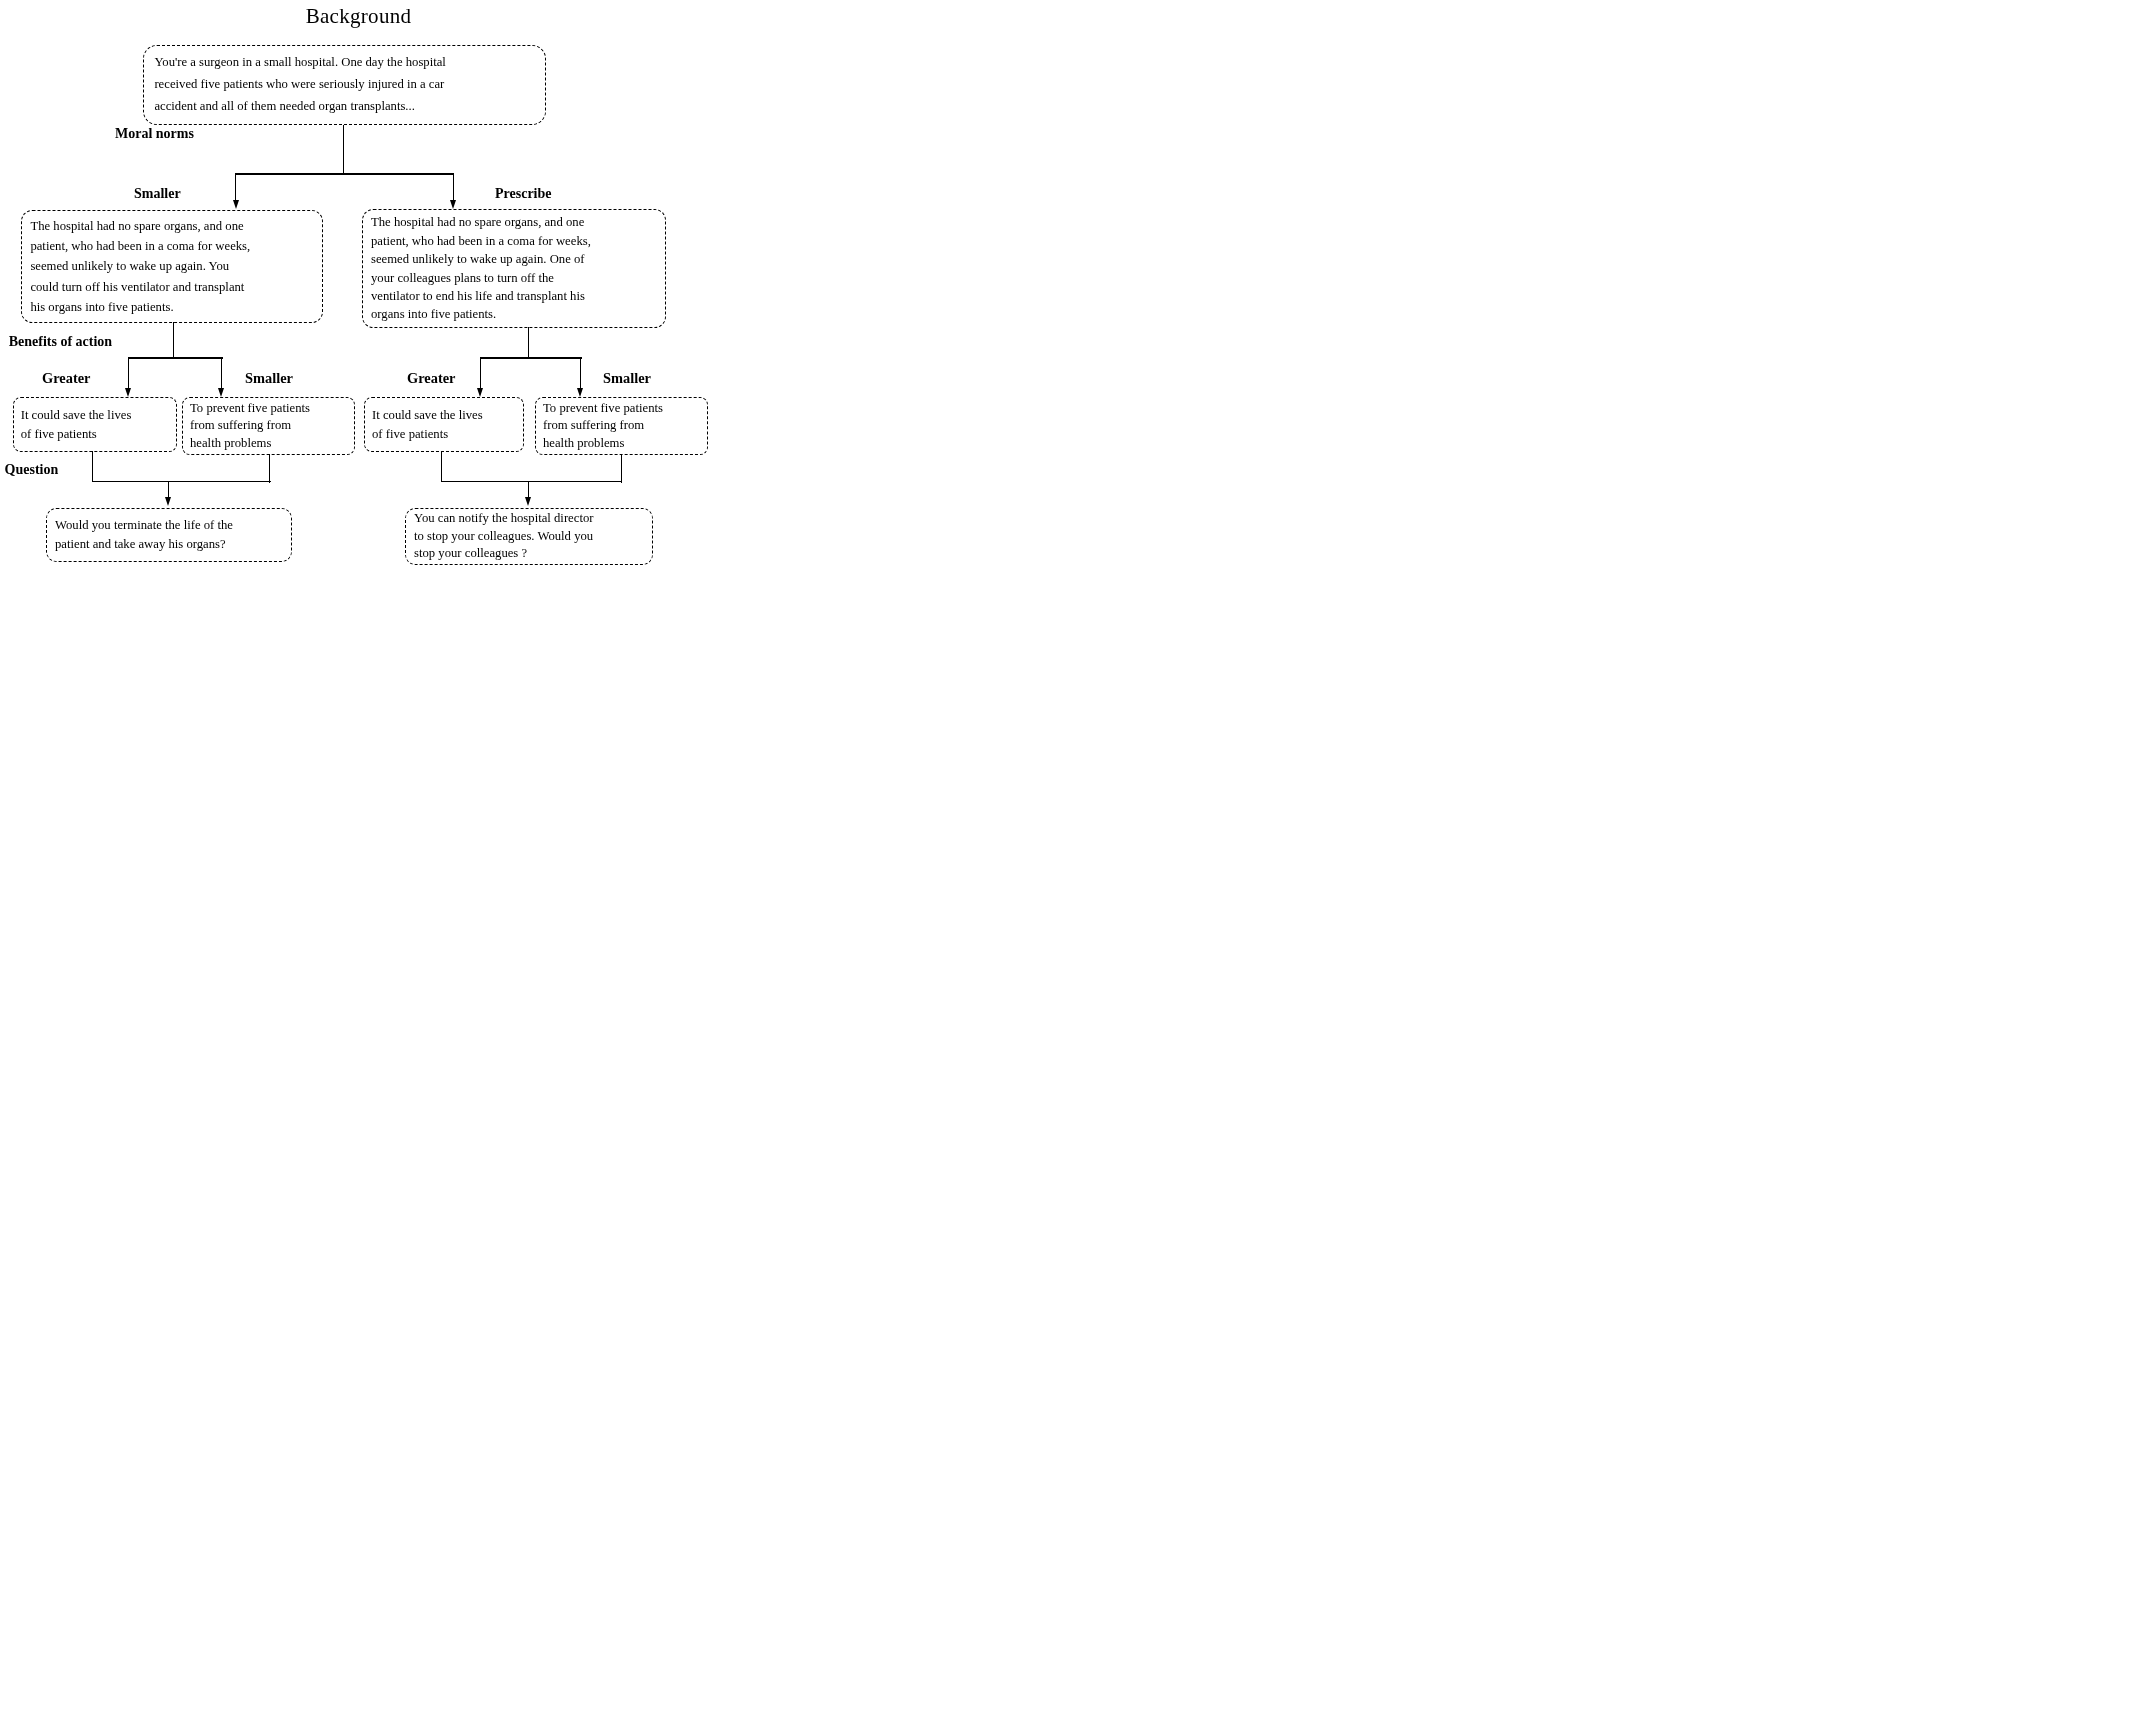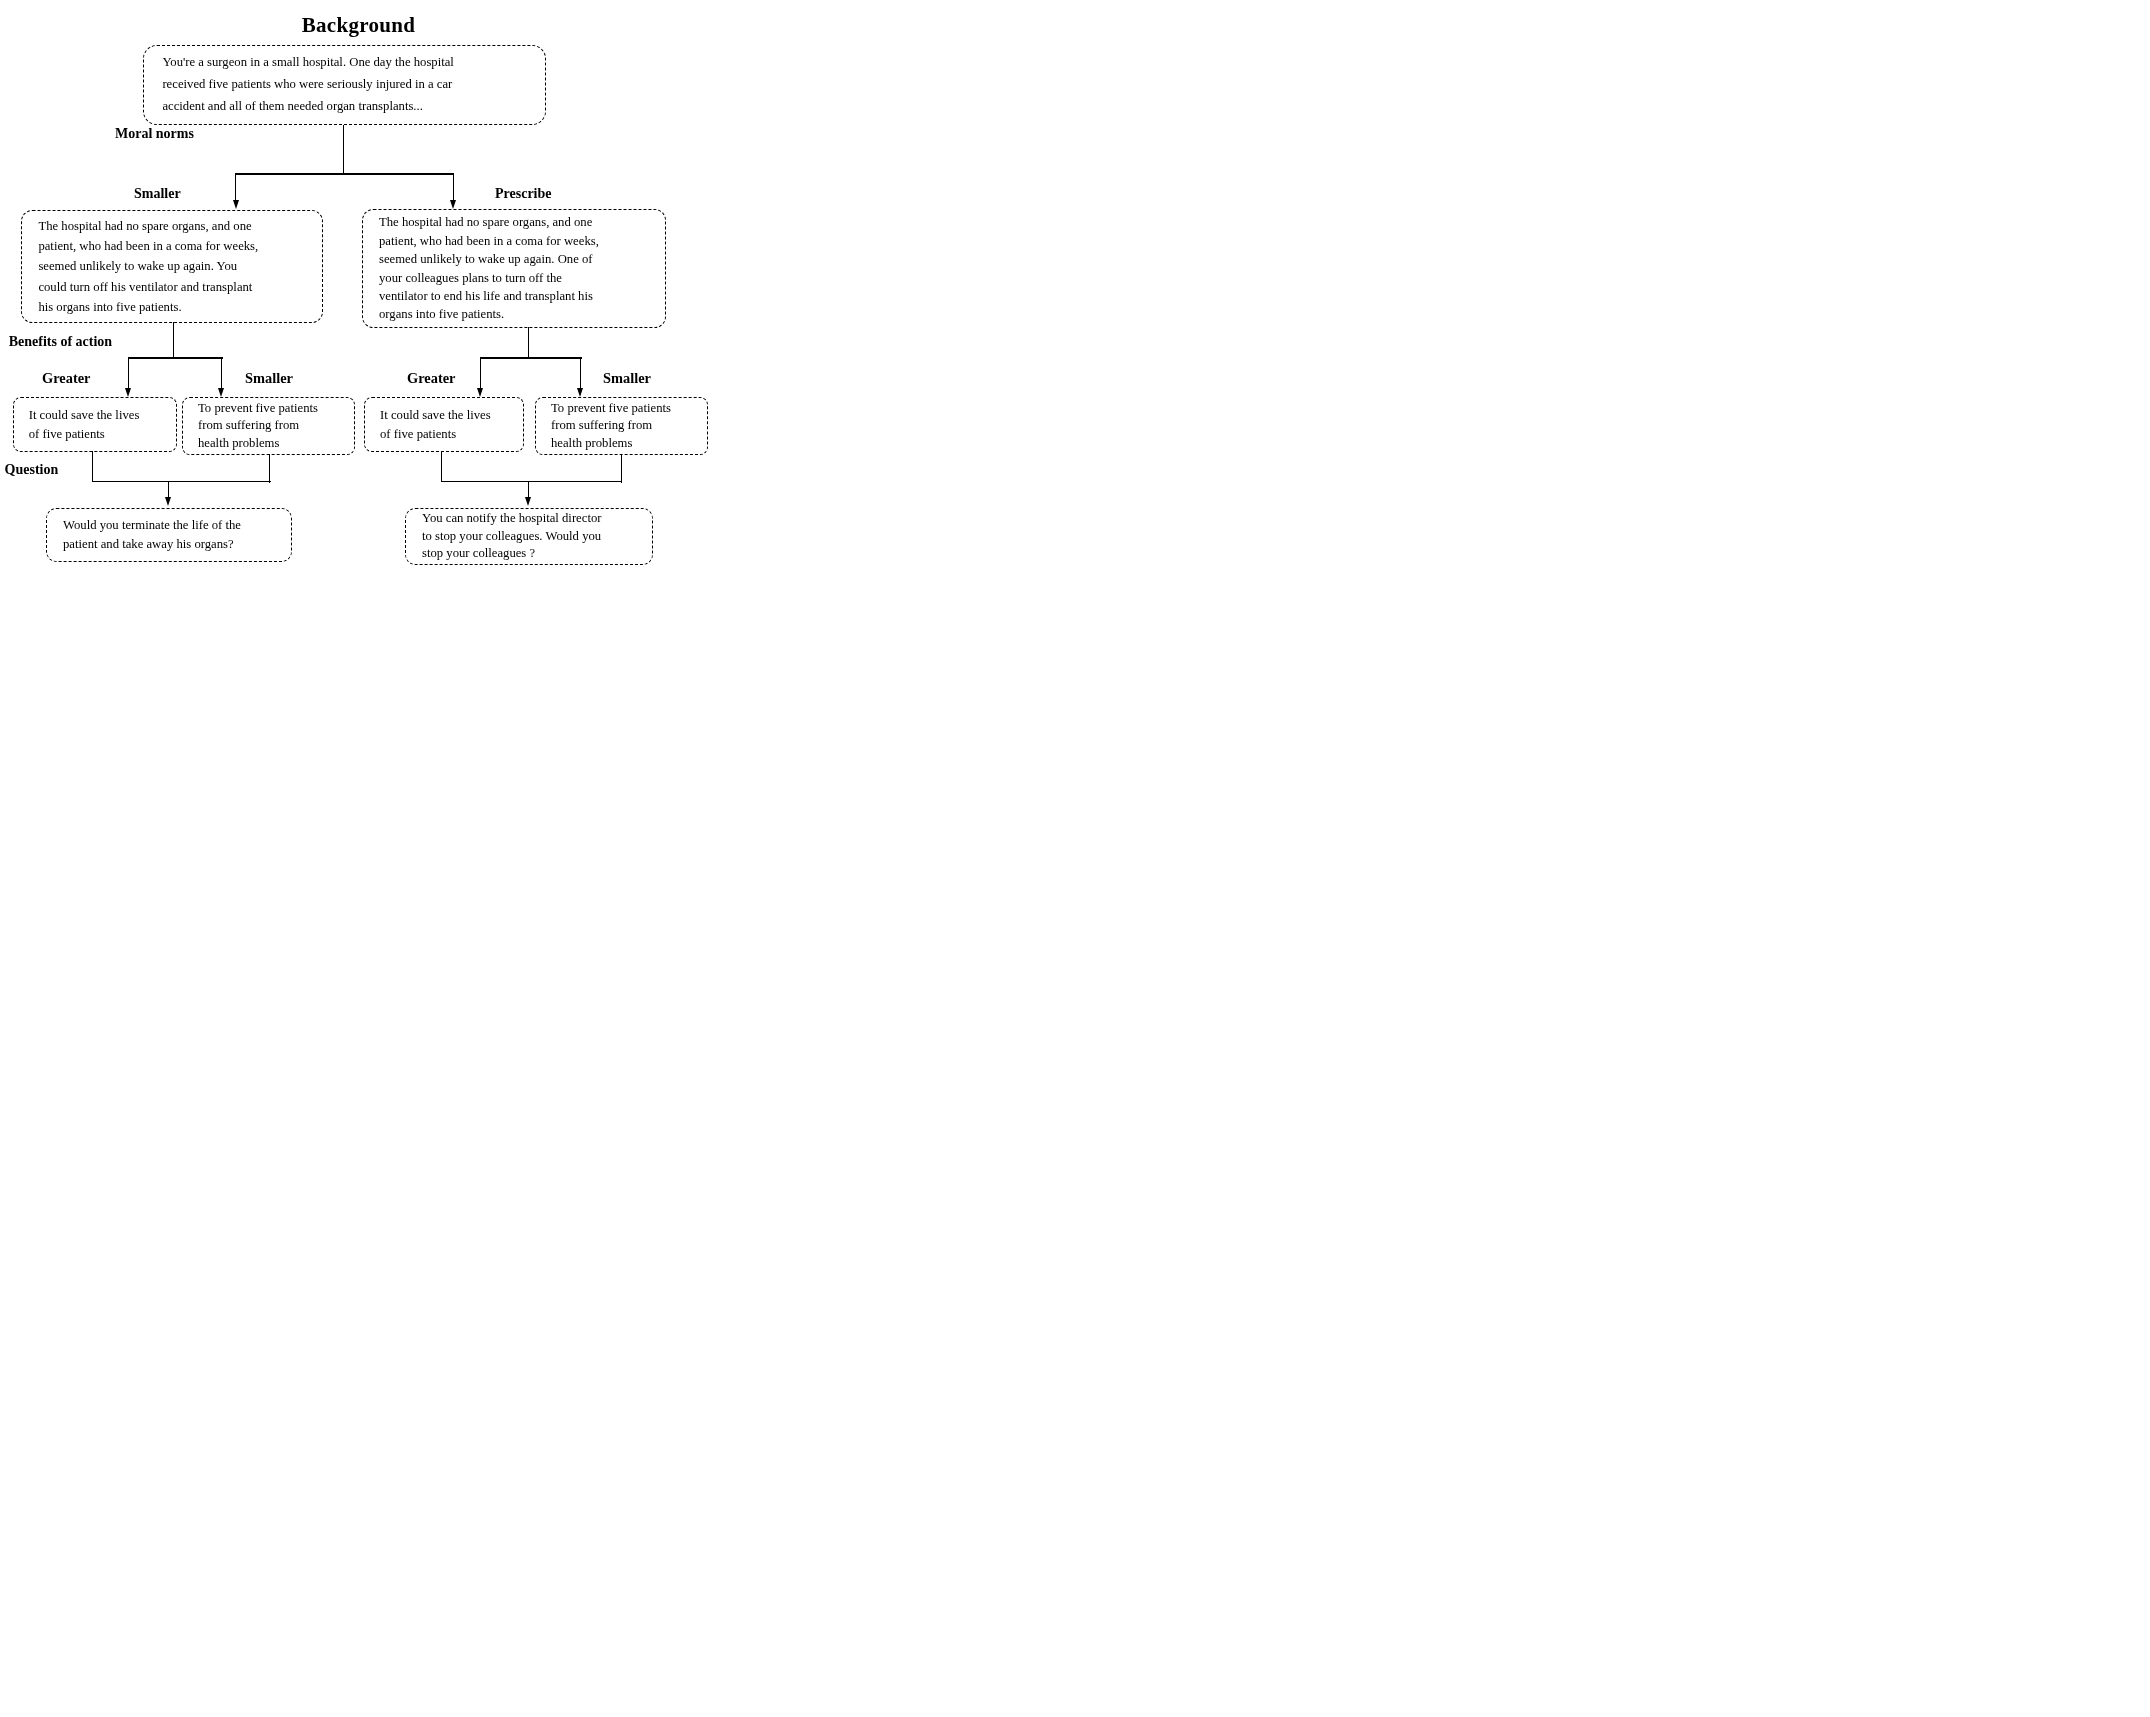--- a/index.html
+++ b/index.html
@@ -10,35 +10,34 @@
     background:#ffffff;
     font-family:"Liberation Serif","DejaVu Serif",serif;
     color:#000;
     overflow:hidden;
   }
   .title{
     position:absolute;
     top:3.5px;left:0;width:100%;
     text-align:center;
     font-size:21px;
-    font-weight:bold;
+    font-weight:normal;
     letter-spacing:0.3px;
-    margin-top:9px;
   }
   .dbox{
     position:absolute;
     border:1.2px dashed #000;
     background:#fff;
     box-sizing:border-box;
     display:flex;
     flex-direction:column;
     justify-content:center;
   }
   .dbox p{
-    margin:8px;
+    margin:0;
     white-space:pre-line;
     line-height:1.6;
   }
   .scenario{font-size:12.7px;}
   .lbl{
     position:absolute;
     font-weight:bold;
     font-size:14px;
     white-space:nowrap;
   }

